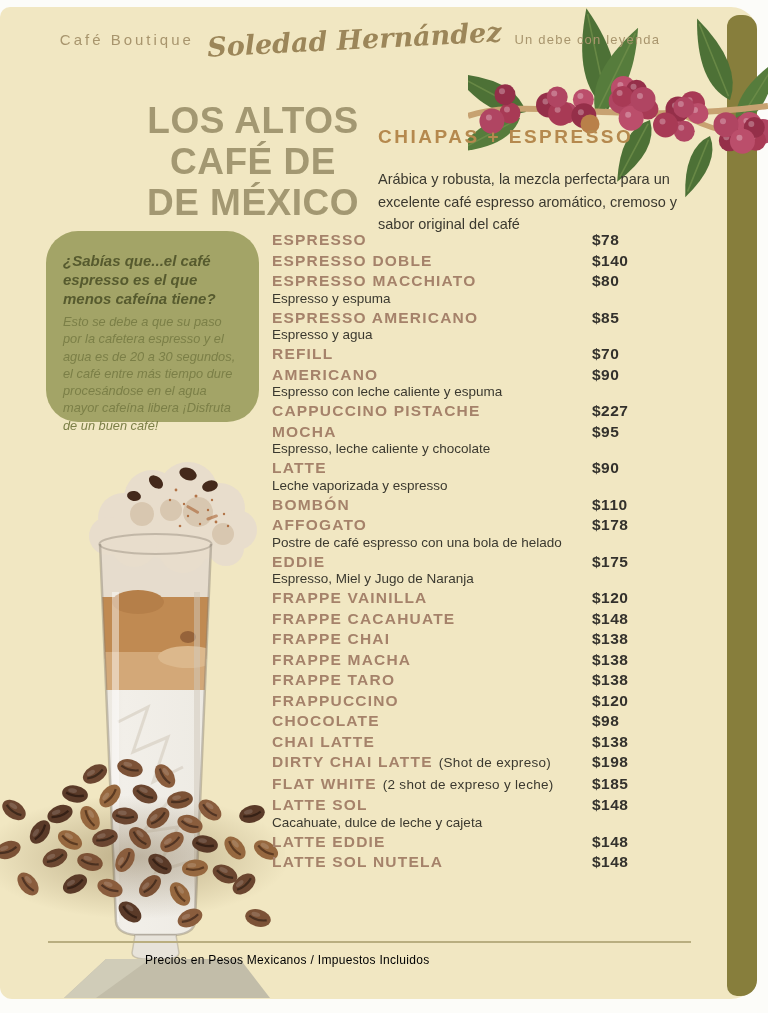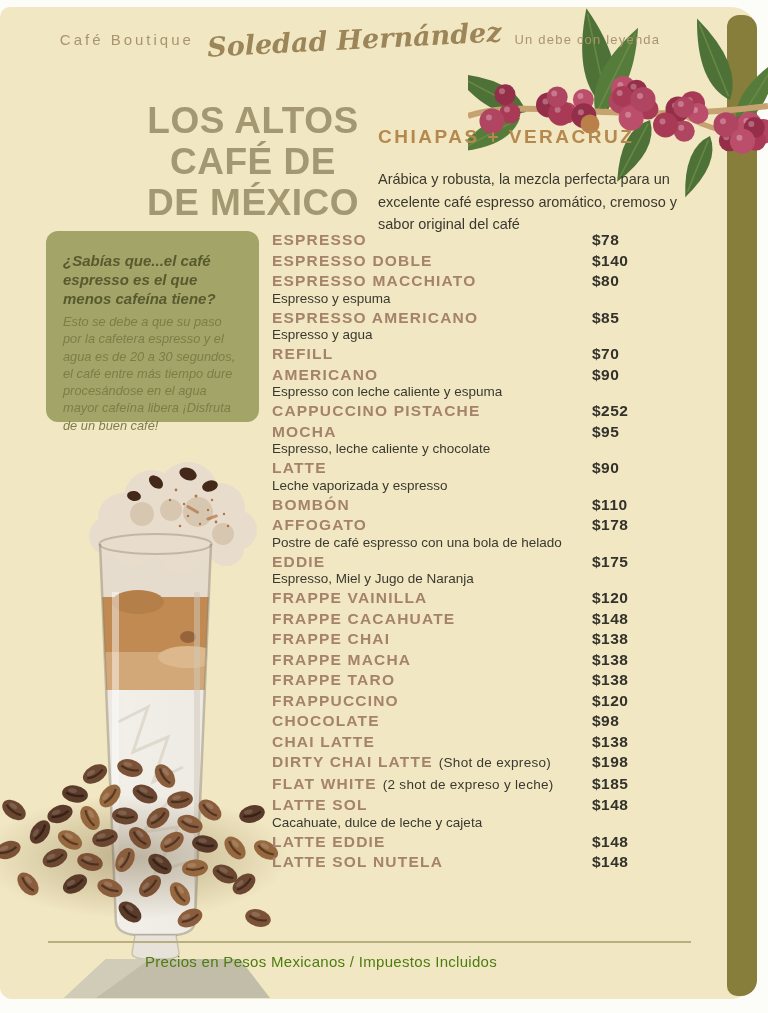--- a/index.html
+++ b/index.html
@@ -32,35 +32,35 @@
   .title{
     position:absolute;left:138px;top:100px;width:230px;text-align:center;
     font-weight:800;font-size:37px;line-height:41px;letter-spacing:.5px;
     color:var(--title-text,#a39872);
   }
   .origin{position:absolute;left:378px;top:126px;width:312px}
   .origin-h{font-size:19px;font-weight:700;letter-spacing:2.5px;color:var(--origin-heading,#b5894e)}
   .origin-d{margin-top:20px;font-size:14.5px;line-height:22.5px;color:var(--body-text,#3b392f)}
   .factbox{
     position:absolute;left:46px;top:231px;width:213px;height:191px;box-sizing:border-box;
-    background:var(--fact-box-bg,#a3a467);border-radius:12px;padding:20px 17px;
+    background:var(--fact-box-bg,#a3a467);border-radius:32px;padding:20px 17px;
     font-style:italic;
   }
   .fact-t{font-size:15px;line-height:19px;font-weight:700;color:var(--fact-box-title,#565a2e)}
   .fact-b{margin-top:5px;font-size:12.8px;line-height:17.3px;color:var(--fact-box-body,#7b7f47)}
   .menu{position:absolute;left:272px;top:230px;width:382px}
   .item{margin-bottom:1px}
   .row{display:flex;align-items:baseline;line-height:19.5px}
   .iname{font-size:15.5px;font-weight:700;letter-spacing:1.2px;color:var(--item-name,#a5826a)}
   .inote{font-size:13.5px;margin-left:6px;color:var(--body-text,#3b392f);letter-spacing:.3px}
   .iprice{margin-left:auto;width:62px;flex:none;font-size:15.5px;font-weight:700;
           letter-spacing:.5px;color:var(--price-text,#33312c)}
   .idesc{font-size:13.5px;line-height:16px;color:var(--body-text,#3b392f);max-width:300px}
   .rule{position:absolute;left:48px;top:941px;width:643px;height:2px;background:var(--divider,#b9ae80)}
-  .footer{position:absolute;left:145px;top:953px;font-size:15px;letter-spacing:.3px;color:#4d7c0f}
+  .footer{position:absolute;left:145px;top:953px;font-size:12px;letter-spacing:.3px;color:#000000}
   .branch{position:absolute;top:8px;right:0;width:300px;height:205px}
   .glass{position:absolute;left:38px;top:452px;width:232px;height:546px}
   .beans{position:absolute;left:0;top:752px;width:285px;height:200px}
 </style>
 </head>
 <body>
 
 <div class="page"></div>
 <div class="sidebar"></div>
 
@@ -156,21 +156,21 @@
   <span class="brand-tagline">Un debe con leyenda</span>
 </div>
 
 <div class="title">
   <div>LOS ALTOS</div>
   <div>CAFÉ DE</div>
   <div>DE MÉXICO</div>
 </div>
 
 <div class="origin">
-  <div class="origin-h">CHIAPAS + VERACRUZ</div>
+  <div class="origin-h">CHIAPAS + ESPRESSO</div>
   <div class="origin-d">Arábica y robusta, la mezcla perfecta para un excelente café espresso aromático, cremoso y sabor original del café</div>
 </div>
 
 <div class="factbox">
   <div class="fact-t">¿Sabías que...el café espresso es el que menos cafeína tiene?</div>
   <div class="fact-b">Esto se debe a que su paso por la cafetera espresso y el agua es de 20 a 30 segundos, el café entre más tiempo dure procesándose en el agua mayor cafeína libera ¡Disfruta de un buen café!</div>
 </div>
 
 <svg class="glass" viewBox="0 0 232 546">
   <defs>
@@ -507,21 +507,21 @@
 
       <span class="iprice">$90</span>
     </div>
     <div class="idesc">Espresso con leche caliente y espuma</div>
   </div>
 
   <div class="item">
     <div class="row">
       <span class="iname">CAPPUCCINO PISTACHE</span>
 
-      <span class="iprice">$252</span>
+      <span class="iprice">$227</span>
     </div>
 
   </div>
 
   <div class="item">
     <div class="row">
       <span class="iname">MOCHA</span>
 
       <span class="iprice">$95</span>
     </div>

